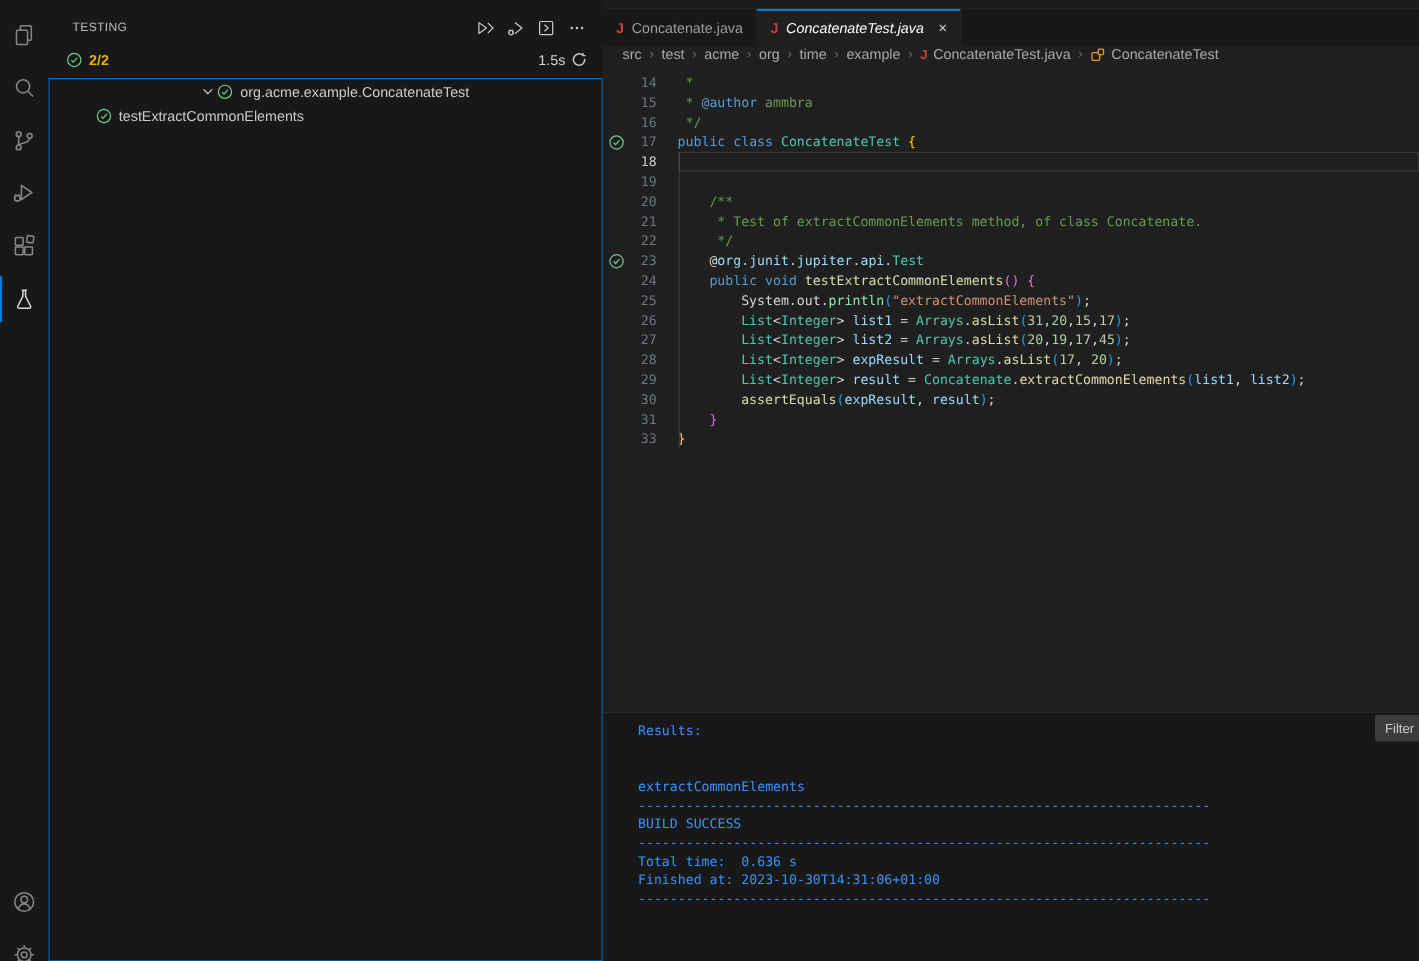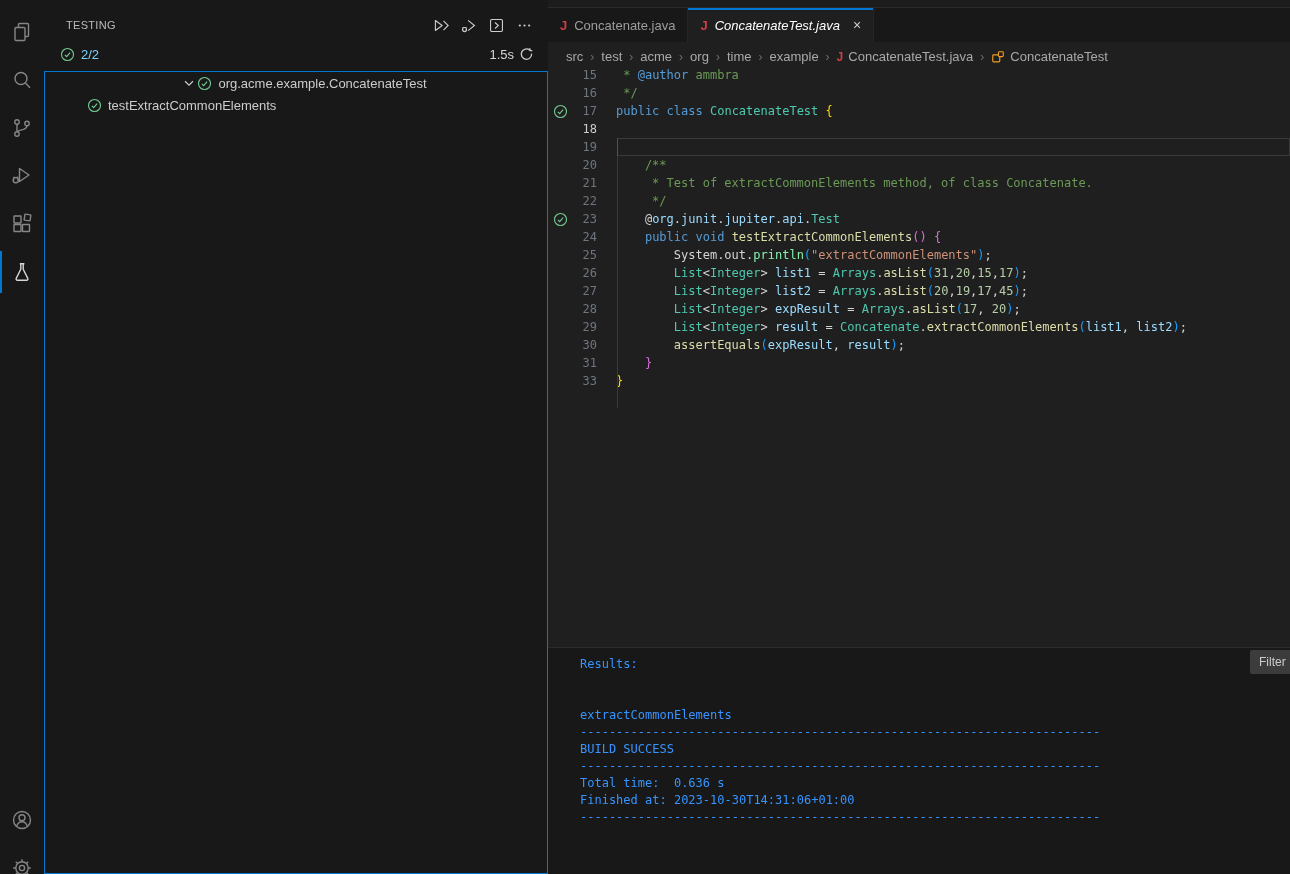--- a/index.html
+++ b/index.html
@@ -19,40 +19,40 @@
   .sidebar { width:504px; background:#181818; flex:none; display:flex; flex-direction:column; padding-top:12px; }
   .sb-header { display:flex; align-items:center; height:26px; padding:0 13px 0 22px; }
   .sb-title { font-size:11px; color:#bbbbbb; letter-spacing:.3px; flex:1; }
   .sb-actions { display:flex; gap:6px; }
   .sb-actions .act { width:22px; height:22px; display:flex; align-items:center; justify-content:center; border-radius:4px; cursor:pointer; }
   .sb-actions svg { width:17px; height:17px; stroke:#cccccc; fill:none; stroke-width:1.3; }
   .filter { margin:8px 13px 0 12px; height:26px; background:#2d2d2d; border:1px solid #3c3c3c; border-radius:4px; display:flex; align-items:center; padding:0 8px 0 10px; }
   .filter .ph { color:#8f8f8f; flex:1; font-size:13px; }
   .filter svg { width:15px; height:15px; stroke:#cccccc; fill:none; stroke-width:1.2; }
   .resultbar { margin-top:4px; height:24px; display:flex; align-items:center; padding:0 14px 0 16px; }
-  .resultbar .count { margin-left:6px; color:#7dd3fc; font-weight:normal; font-size:13px; flex:1; }
+  .resultbar .count { margin-left:6px; color:#eab308; font-weight:bold; font-size:13px; flex:1; }
   .resultbar .dur { color:#d6d6d6; font-size:13px; margin-right:5px; }
   .resultbar svg.refresh { width:15px; height:15px; stroke:#cccccc; fill:none; stroke-width:1.4; }
   .tree { flex:1; margin-top:5px; border:1px solid #0078d4; overflow:hidden; }
   .tree-row { height:22px; display:flex; align-items:center; cursor:pointer; }
   .tree-row .twist { width:16px; height:16px; display:flex; align-items:center; justify-content:center; }
   .tree-row svg { flex:none; }
   .tree-row .lbl { margin-left:6px; color:#cccccc; white-space:nowrap; }
   .passicon { width:15px; height:15px; }
 
   
   .main { flex:1; display:flex; flex-direction:column; min-width:0; }
   .topstrip { height:8px; background:#1c1c1c; border-bottom:1px solid #2b2b2b; flex:none; }
   .tabbar { height:34px; background:#181818; display:flex; flex:none; }
   .tab { display:flex; align-items:center; gap:7px; padding:0 12px; font-size:13px; color:#9d9d9d; border-right:1px solid #252525; cursor:pointer; position:relative; background:#181818; }
   .tab .jicon { font-weight:bold; font-size:13px; color:#cc3e44; font-style:normal; }
   .tab.active { background:#1f1f1f; color:#ffffff; font-style:italic; }
   .tab.active::before { content:""; position:absolute; top:0; left:0; right:0; height:2px; background:#0078d4; }
   .tab .close { font-style:normal; color:#cccccc; font-size:14px; margin-left:6px; cursor:pointer; }
-  .breadcrumbs { height:22px; background:#1f1f1f; display:flex; align-items:flex-end; padding-left:18px; font-size:13px; color:#a9a9a9; flex:none; white-space:nowrap; }
+  .breadcrumbs { height:22px; background:#1f1f1f; display:flex; align-items:flex-start; padding-left:18px; font-size:13px; color:#a9a9a9; flex:none; white-space:nowrap; }
   .bc-sep { color:#6e6e6e; margin:0 7px; font-size:12px; }
   .bc-item { display:flex; align-items:center; gap:5px; cursor:pointer; }
   .bc-item .jicon { color:#cc3e44; font-weight:bold; font-size:12px; }
 
   
   .editor { flex:1; background:#1f1f1f; position:relative; font-family:"DejaVu Sans Mono", monospace; font-size:12px; overflow:hidden; padding-top:2px; }
   .code-row { height:18px; display:flex; align-items:center; position:relative; }
   .gut-check { position:absolute; left:5px; width:14px; height:14px; top:2px; }
   .lnum { width:49px; text-align:right; color:#6e7681; flex:none; }
   .code-row.cur .lnum { color:#cccccc; }
@@ -251,20 +251,24 @@
         <span class="bc-item">
           <svg width="14" height="14" viewBox="0 0 16 16">
             <rect x="2" y="5.5" width="8" height="8" rx="1" stroke="#ee9d28" fill="none" stroke-width="1.3"></rect>
             <rect x="8.5" y="2" width="5.5" height="5.5" rx="1" stroke="#ee9d28" fill="#1f1f1f" stroke-width="1.3"></rect>
           </svg>
           <span>ConcatenateTest</span>
         </span>
       </div>
     <div class="editor" id="editor">
         <div class="code-row">
+          <span class="lnum">14</span>
+          <span class="codetext"><span style="color:#6a9955"> *</span></span>
+        </div>
+        <div class="code-row">
           <span class="lnum">15</span>
           <span class="codetext"><span style="color:#6a9955"> * </span><span style="color:#569cd6">@author</span><span style="color:#6a9955"> ammbra</span></span>
         </div>
         <div class="code-row">
           <span class="lnum">16</span>
           <span class="codetext"><span style="color:#6a9955"> */</span></span>
         </div>
         <div class="code-row">
           <span class="gut-check"><svg class="passicon" viewBox="0 0 16 16">
               <circle cx="8" cy="8" r="6.4" stroke="#73c991" fill="none" stroke-width="1.2"></circle>

